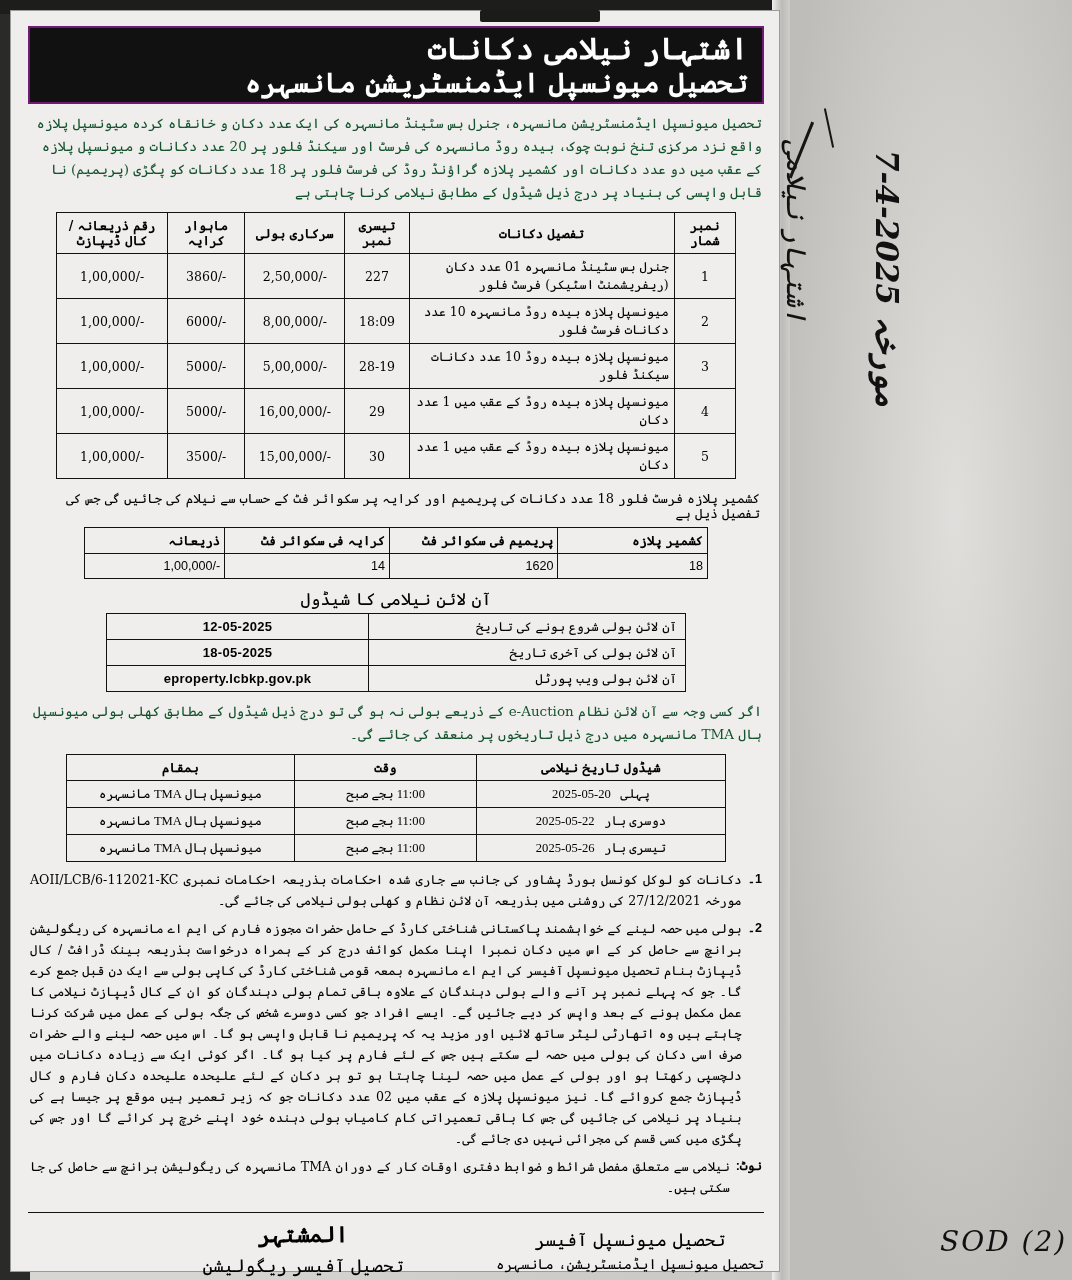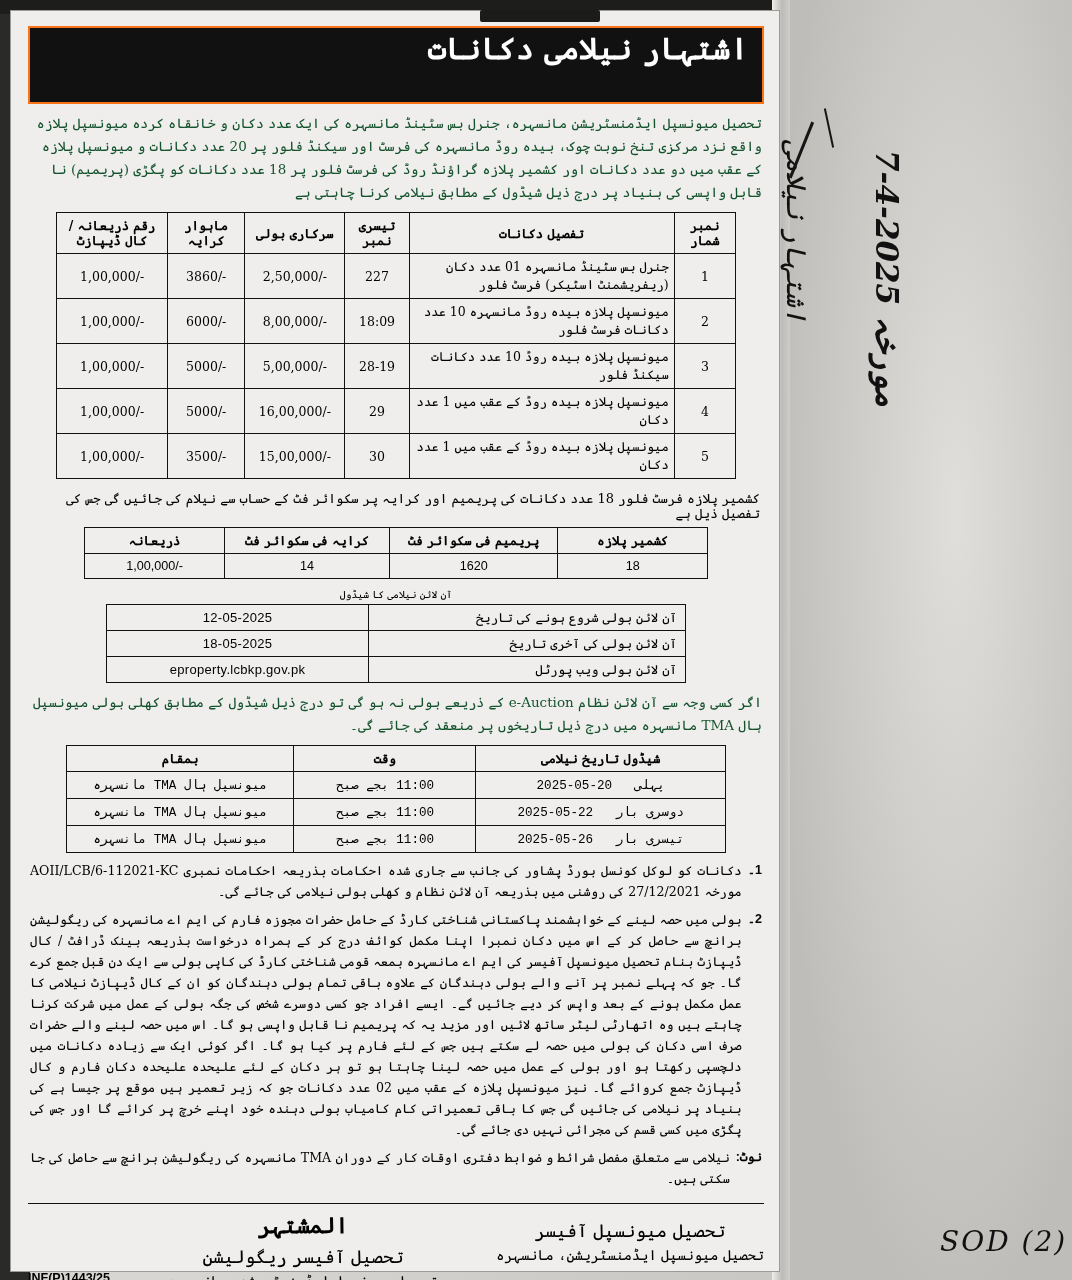--- a/index.html
+++ b/index.html
@@ -25,21 +25,21 @@
   .bed{position:absolute;left:780px;top:0;width:292px;height:1280px;background:#cfcdc9;}
   .bed:after{content:"";position:absolute;inset:0;
     background:radial-gradient(ellipse at 60% 40%, rgba(255,255,255,.35), rgba(0,0,0,.08) 75%);}
 
   
   .edge{position:absolute;left:772px;top:0;width:18px;height:1280px;
     background:linear-gradient(90deg,#efeeec 0%, #bdbbb7 55%, #cfcdc9 100%);}
 
   
   .headline{background:#111;color:#fff;height:74px;position:relative;overflow:hidden;
-    border:2px solid #f97316;}
+    border:2px solid #701a75;}
   .headline .txt{position:absolute;right:14px;top:4px;font-size:30px;line-height:34px;
     font-family:"DejaVu Serif",serif;font-weight:700;letter-spacing:.5px;text-align:right;
     direction:rtl;width:96%;}
   .headline .txt .l2{display:block;font-size:27px;}
 
   
   .smudge{position:absolute;left:470px;top:0;width:120px;height:12px;background:#1b1b19;border-radius:2px;}
 
   
   .rtl{direction:rtl;text-align:right;font-family:"DejaVu Serif",serif;}
@@ -49,35 +49,35 @@
   table{border-collapse:collapse;direction:rtl;}
   .t1{width:680px;margin:8px auto 0 auto;}
   .t1 th,.t1 td{border:1.4px solid #111;font-family:"DejaVu Serif",serif;}
   .t1 th{font-size:12.5px;padding:5px 4px;font-weight:700;}
   .t1 td{font-size:12.5px;padding:4px 5px;height:22px;}
   .num{font-family:"Liberation Sans",sans-serif;font-size:13px;text-align:center;direction:ltr;}
   .c{text-align:center;}
   .desc{font-size:12.3px;line-height:18px;padding-right:6px;}
 
   .t2{width:624px;margin:6px auto 0 auto;}
-  .t2 th,.t2 td{border:1.4px solid #111;padding:5px 4px;font-size:12.6px;}
+  .t2 th,.t2 td{border:1.4px solid #111;padding:5px 4px;font-size:12.6px;text-align:right;}
   .t2 th{font-weight:700;font-family:"DejaVu Serif",serif;}
 
   .t3{width:580px;margin:4px auto 0 auto;}
   .t3 td{border:1.4px solid #111;padding:5px 8px;font-size:13px;}
   .t3 td.lbl{font-family:"DejaVu Serif",serif;font-size:12.6px;width:300px;}
-  .t3 td.val{font-family:"Liberation Sans",sans-serif;font-weight:400;text-align:center;letter-spacing:.3px;}
+  .t3 td.val{font-family:"Liberation Sans",sans-serif;font-weight:700;text-align:center;letter-spacing:.3px;}
 
   .t4{width:660px;margin:8px auto 0 auto;}
   .t4 th,.t4 td{border:1.4px solid #111;padding:5px 6px;font-size:12.6px;}
   .t4 th{font-weight:700;font-family:"DejaVu Serif",serif;}
-  .t4 td{font-family:Liberation Mono, monospace;}
+  .t4 td{font-family:Liberation Serif, serif;}
   .mixed{font-family:"Liberation Sans",sans-serif;font-size:12.6px;}
 
-  .center-cap{text-align:center;font-size:10px;font-family:"DejaVu Serif",serif;margin:10px 0 2px 0;}
+  .center-cap{text-align:center;font-size:17px;font-family:"DejaVu Serif",serif;margin:10px 0 2px 0;}
   .cap-line{text-align:right;direction:rtl;font-size:13px;font-family:"DejaVu Serif",serif;margin:12px 4px 0 0;}
 
   
   .clause{display:flex;direction:rtl;gap:6px;margin:7px 2px;}
   .clause .n{font-family:"Liberation Sans",sans-serif;font-size:12.5px;font-weight:700;padding-top:2px;}
   .clause .body{font-size:12.6px;line-height:21px;text-align:justify;font-family:"DejaVu Serif",serif;}
 
   
   .footer{margin-top:14px;border-top:1.5px solid #111;padding-top:8px;display:flex;direction:rtl;
     justify-content:space-between;align-items:flex-start;}
@@ -114,20 +114,21 @@
   <div class="fold"></div>
   <div class="edge"></div>
 
   <div class="ad">
     <div class="smudge"></div>
     <div class="ad-inner">
 
       <div class="headline">
         <div class="txt">
           <span>اشتہار نیلامی دکانات</span>
+          <span class="l2">تحصیل میونسپل ایڈمنسٹریشن مانسہرہ</span>
         </div>
       </div>
 
       <div class="rtl para">تحصیل میونسپل ایڈمنسٹریشن مانسہرہ، جنرل بس سٹینڈ مانسہرہ کی ایک عدد دکان و خانقاہ کردہ میونسپل پلازہ واقع نزد مرکزی تنخ نوبت چوک، بیدہ روڈ مانسہرہ کی فرسٹ اور سیکنڈ فلور پر 20 عدد دکانات و میونسپل پلازہ کے عقب میں دو عدد دکانات اور کشمیر پلازہ گراؤنڈ روڈ کی فرسٹ فلور پر 18 عدد دکانات کو پگڑی (پریمیم) نا قابل واپسی کی بنیاد پر درج ذیل شیڈول کے مطابق نیلامی کرنا چاہتی ہے</div>
 
       <table class="t1">
         <thead>
           <tr>
             <th style="width:56px">نمبر شمار</th>
             <th style="width:286px">تفصیل دکانات</th>

